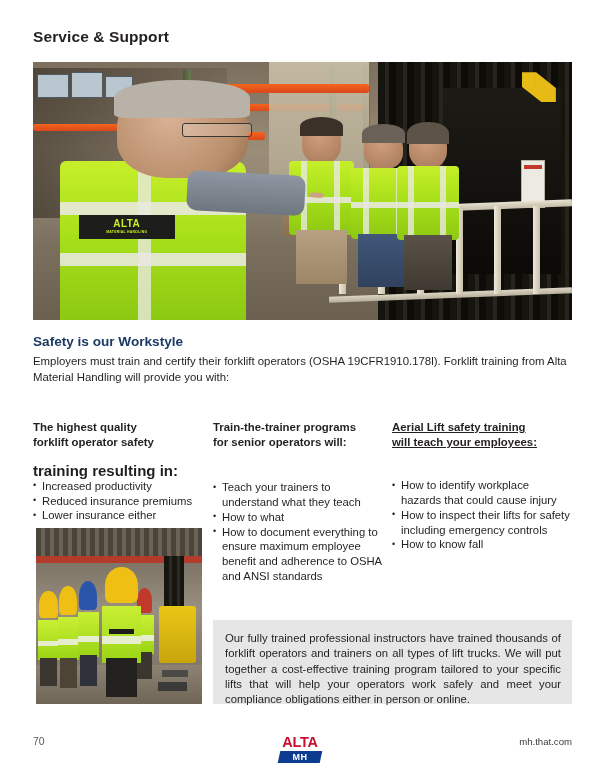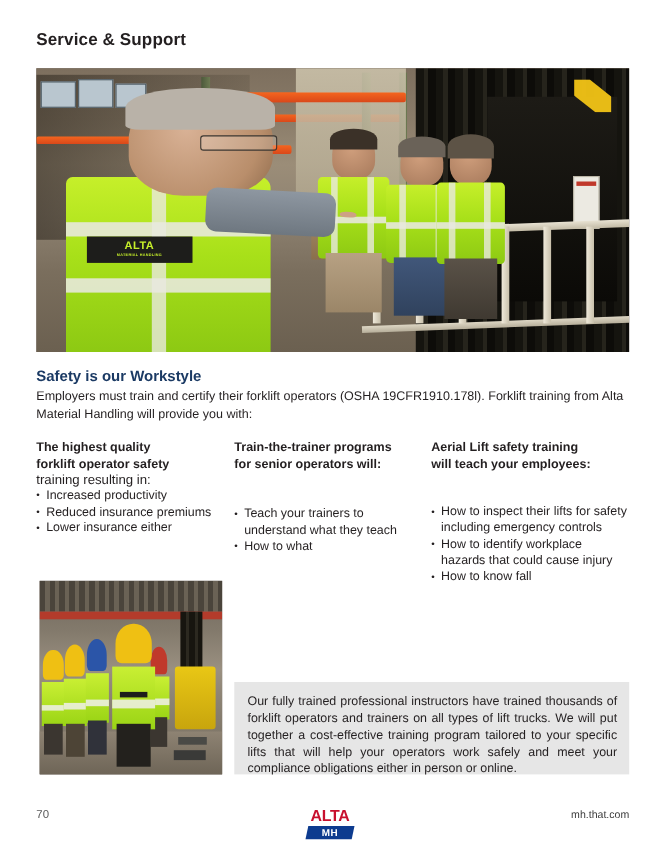--- a/index.html
+++ b/index.html
@@ -199,34 +199,35 @@
     position: absolute;
     left: 33px;
     top: 354px;
     width: 545px;
     font-size: 11.4px;
     line-height: 15.5px;
     color: #231f20;
   }
 
   
-  .col { position: absolute; top: 400px; font-size: 11.3px; color: #231f20; }
+  .col { position: absolute; top: 420px; font-size: 11.3px; color: #231f20; }
   #col-1 { left: 33px; width: 175px; }
   #col-2 { left: 213px; width: 172px; }
   #col-3 { left: 392px; width: 180px; }
 
   .col-head {
     font-weight: bold;
     font-size: 11.4px;
     line-height: 14.6px;
   }
   .col-subhead {
-    font-weight: normal;
-    font-size: 12px;
+    font-weight: bold;
+    font-size: 15px;
     line-height: 14.6px;
+    margin-top: 15px;
   }
   ul.blist {
     list-style: none;
     margin: 0;
     padding: 0;
   }
   ul.blist.gap { margin-top: 15px; }
   ul.blist li {
     position: relative;
     padding-left: 9px;
@@ -493,29 +494,30 @@
     <li>Lower insurance either</li>
   </ul>
 </div>
 
 <div class="col" id="col-2">
   <div class="col-head" style="white-space:pre-line;">Train-the-trainer programs
 for senior operators will:</div>
   <ul class="blist gap" style="margin-top:31px;">
     <li>Teach your trainers to understand what they teach</li>
     <li>How to what</li>
+    <li>How to document everything to ensure maximum employee benefit and adherence to OSHA and ANSI standards</li>
   </ul>
 </div>
 
 <div class="col" id="col-3">
-  <div class="col-head" style="white-space:pre-line;">Aerial Lift safety training
+  <div class="col-head" style="white-space:pre-line;text-decoration:underline;">Aerial Lift safety training
 will teach your employees:</div>
   <ul class="blist gap" style="margin-top:29px;">
+    <li>How to identify workplace hazards that could cause injury</li>
     <li>How to inspect their lifts for safety including emergency controls</li>
-    <li>How to identify workplace hazards that could cause injury</li>
     <li>How to know fall</li>
   </ul>
 </div>
 
 <div id="training-photo">
   <div class="tp-bg"></div>
   <div class="tp-ceiling"></div>
   <div class="tp-beam"></div>
   <div class="tp-floor"></div>
 

